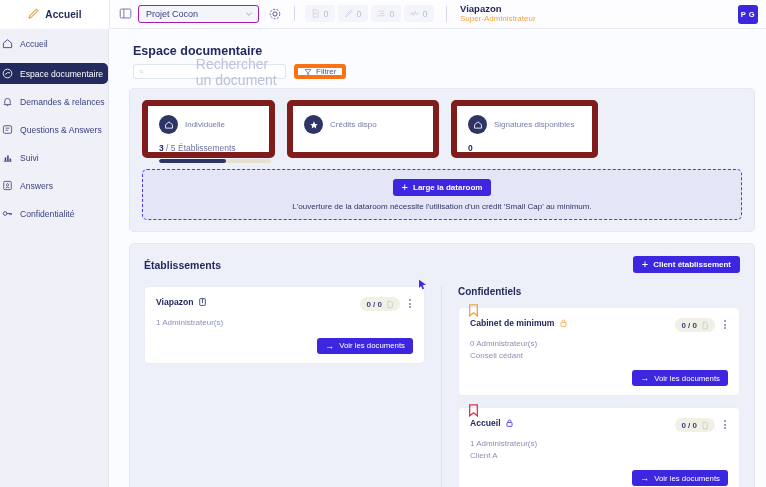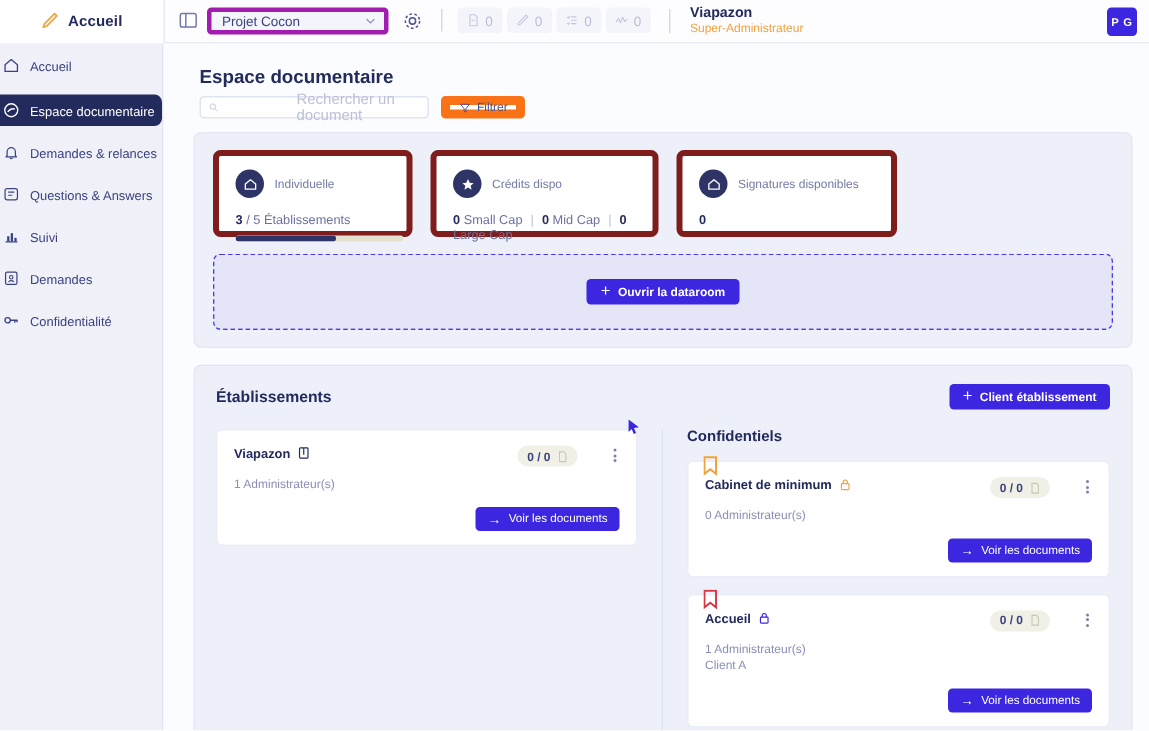--- a/index.html
+++ b/index.html
@@ -27,21 +27,21 @@
     flex: 0 0 auto;
   }
   .home-tab .lbl { font-size: 10px; font-weight: bold; color: #232a5c; letter-spacing: .1px; }
   .pencil-ico { width: 12px; height: 12px; display: block; }
 
   .tb-mid { display: flex; align-items: center; gap: 6px; padding-left: 9px; flex: 0 0 auto; }
   .panel-ico { width: 13px; height: 13px; opacity: .85; }
   .proj-select {
     width: 121px; height: 18px;
     background: #f4f5fb;
-    border: 3px solid #a21caf;
+    border: 1px solid #a21caf;
     border-radius: 3px;
     display: flex; align-items: center; justify-content: space-between;
     padding: 0 5px 0 7px;
   }
   .proj-select .txt { font-size: 9px; color: #3b4280; }
   .chev { width: 8px; height: 8px; }
   .gear-btn { width: 14px; height: 14px; margin-left: 3px; }
   .divider-v { width: 1px; height: 15px; background: #d5d9ec; margin: 0 4px 0 6px; }
 
   .chips { display: flex; align-items: center; gap: 3px; }
@@ -96,39 +96,39 @@
     overflow: hidden;
   }
   .page-title { font-size: 12.5px; font-weight: bold; color: #232a5c; margin: 5px 0 6px 4px; }
 
   .search-row { display: flex; align-items: center; gap: 8px; margin-left: 4px; }
   .search-box {
     width: 153px; height: 15px;
     border: 1px solid #e0e3f0; border-radius: 3px; background: #fff;
     display: flex; align-items: center; gap: 4px; padding: 0 5px;
   }
-  .search-box .sph { font-size: 10px; color: #bcc0d8; padding-left: 48px; }
+  .search-box .sph { font-size: 14px; color: #bcc0d8; padding-left: 48px; }
   .filter-btn {
-    height: 15px; border: 6px solid #f97316; border-radius: 3px; background: #fff;
+    height: 15px; border: 4px solid #f97316; border-radius: 3px; background: #fff;
     display: flex; align-items: center; gap: 4px; padding: 0 6px;
   }
   .filter-btn .lbl { font-size: 8px; color: #4a5190; }
 
   .panel {
     margin-top: 9px;
     background: #eef0f9;
     border: 1px solid #e4e7f3;
     border-radius: 5px;
     padding: 11px 12px;
   }
 
   
   .stats { display: flex; gap: 12px; }
   .stat-card {
-    background: #fff; border: 4px solid #7f1d1d; border-radius: 5px;
+    background: #fff; border: 6px solid #7f1d1d; border-radius: 5px;
     padding: 9px 11px 10px; height: 58px; position: relative;
   }
   .stat-card.c1 { width: 133px; }
   .stat-card.c2 { width: 152px; }
   .stat-card.c3 { width: 147px; }
   .stat-head { display: flex; align-items: center; gap: 7px; }
   .stat-ico {
     width: 19px; height: 19px; border-radius: 50%;
     background: #2e3566; display: flex; align-items: center; justify-content: center;
     flex: 0 0 auto;
@@ -175,21 +175,21 @@
 
   .est-card {
     position: relative;
     background: #fff; border: 1px solid #ebedf6; border-radius: 4px;
     padding: 10px 11px 9px; margin-bottom: 11px;
   }
   .ribbon { position: absolute; top: -4px; left: 10px; width: 9px; height: 13px; }
   .est-row1 { display: flex; align-items: flex-start; justify-content: space-between; }
   .est-name { font-size: 8.6px; font-weight: bold; color: #232a5c; display: flex; align-items: center; gap: 4px; }
   .est-name svg { width: 9px; height: 10px; }
-  .est-right { display: flex; align-items: flex-start; gap: 22px; }
+  .est-right { display: flex; align-items: flex-start; gap: 7px; }
   .count-pill {
     background: #f1f0e6; border-radius: 9px; height: 14px; padding: 0 6px;
     display: flex; align-items: center; gap: 4px;
     font-size: 8px; font-weight: bold; color: #3b4280;
   }
   .count-pill svg { width: 8px; height: 9px; }
   .kebab { display: flex; flex-direction: column; gap: 1.5px; padding: 2px 2px; }
   .kebab i { width: 2px; height: 2px; border-radius: 50%; background: #7a80ab; display: block; }
   .est-meta { margin-top: 6px; font-size: 8px; color: #8a90b5; line-height: 1.45; }
   .est-actions { display: flex; justify-content: flex-end; margin-top: 9px; }
@@ -326,21 +326,21 @@
       </svg>
       <span class="si-lbl">Suivi</span>
     </div>
 
     <div class="side-item">
       <svg class="si-ico" viewBox="0 0 16 16">
         <rect x="2.5" y="2" width="11" height="12" rx="1.5" fill="none" stroke="#3b4280" stroke-width="1.2"></rect>
         <circle cx="8" cy="7" r="1.7" fill="none" stroke="#3b4280" stroke-width="1.1"></circle>
         <path d="M5.3 11.5 Q8 9.2 10.7 11.5" fill="none" stroke="#3b4280" stroke-width="1.1"></path>
       </svg>
-      <span class="si-lbl">Demandes</span>
+      <span class="si-lbl">Answers</span>
     </div>
 
     <div class="side-item">
       <svg class="si-ico" viewBox="0 0 16 16">
         <circle cx="4.5" cy="8" r="2.6" fill="none" stroke="#3b4280" stroke-width="1.3"></circle>
         <line x1="7.1" y1="8" x2="14" y2="8" stroke="#3b4280" stroke-width="1.3"></line>
         <line x1="11.5" y1="8" x2="11.5" y2="10.5" stroke="#3b4280" stroke-width="1.3"></line>
         <line x1="13.6" y1="8" x2="13.6" y2="10" stroke="#3b4280" stroke-width="1.3"></line>
       </svg>
       <span class="si-lbl">Confidentialité</span>
@@ -393,52 +393,43 @@
 
         <div class="stat-card c2">
           <div class="stat-head">
             <span class="stat-ico">
               <svg viewBox="0 0 16 16">
                 <path d="M8 2 L9.8 6.2 L14 6.6 L10.8 9.4 L11.8 13.6 L8 11.3 L4.2 13.6 L5.2 9.4 L2 6.6 L6.2 6.2 Z" fill="#ffffff"></path>
               </svg>
             </span>
             <span class="stat-title">Crédits dispo</span>
           </div>
-          <div class="stat-body">
-            <b>0</b>
-            <span class="muted">Small Cap</span>
-            <span class="sep">|</span>
-            <b>0</b>
-            <span class="muted">Mid Cap</span>
-            <span class="sep">|</span>
-            <b>0</b>
-            <span class="muted">Large Cap</span>
-          </div>
         </div>
 
         <div class="stat-card c3">
           <div class="stat-head">
             <span class="stat-ico">
               <svg viewBox="0 0 16 16">
                 <path d="M2.5 7.5 L8 3 L13.5 7.5 V13 H2.5 Z" fill="none" stroke="#ffffff" stroke-width="1.4" stroke-linejoin="round"></path>
               </svg>
             </span>
             <span class="stat-title">Signatures disponibles</span>
           </div>
           <div class="stat-body">
             <b>0</b>
           </div>
         </div>
       </div>
 
       <div class="dataroom">
         <button class="btn-primary">
           <span class="plus">+</span>
-          <span>Ouvrir la dataroom</span>
+          <span>Large la dataroom</span>
         </button>
+        <div class="note">L'ouverture de la dataroom nécessite l'utilisation d'un crédit 'Small Cap' au minimum.</div>
       </div>
     </div>
 
     <div class="panel" style="margin-top:11px;padding:12px 14px 16px;">
 
       <div class="est-head">
         <span class="est-title">Établissements</span>
         <button class="btn-primary">
           <span class="plus">+</span>
           <span>Client établissement</span>
@@ -511,20 +502,21 @@
                 </span>
                 <span class="kebab">
                     <i></i>
                     <i></i>
                     <i></i>
                   </span>
               </span>
             </div>
             <div class="est-meta">
               <div>0 Administrateur(s)</div>
+              <div>Conseil cédant</div>
             </div>
             <div class="est-actions">
               <button class="btn-doc">
                 <span class="arr">→</span>
                 <span>Voir les documents</span>
               </button>
             </div>
           </div>
 
           <div class="est-card">

